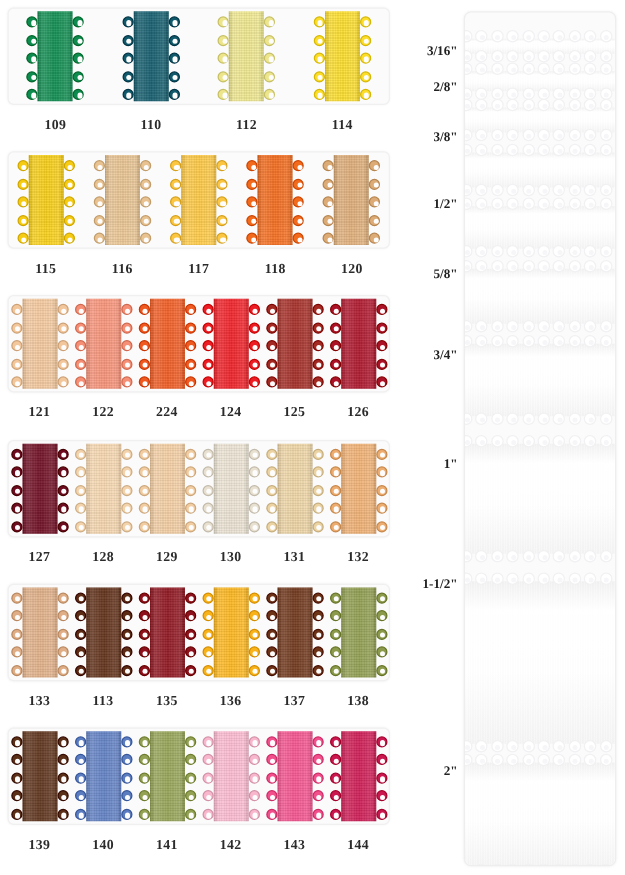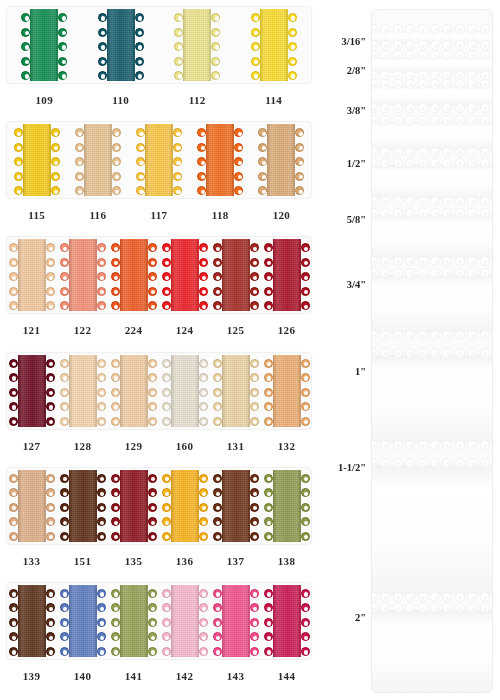--- a/index.html
+++ b/index.html
@@ -553,21 +553,21 @@
                 <div class="pom" style="top: 62px; left: 1px; background: rgb(232, 224, 208); border: 1px solid rgb(194, 186, 170);"></div>
               </div>
               <div class="poms right">
                 <div class="pom" style="top: 4px; left: 2px; background: rgb(232, 224, 208); border: 1px solid rgb(194, 186, 170);"></div>
                 <div class="pom" style="top: 18.5px; left: 2px; background: rgb(232, 224, 208); border: 1px solid rgb(194, 186, 170);"></div>
                 <div class="pom" style="top: 33px; left: 2px; background: rgb(232, 224, 208); border: 1px solid rgb(194, 186, 170);"></div>
                 <div class="pom" style="top: 47.5px; left: 2px; background: rgb(232, 224, 208); border: 1px solid rgb(194, 186, 170);"></div>
                 <div class="pom" style="top: 62px; left: 2px; background: rgb(232, 224, 208); border: 1px solid rgb(194, 186, 170);"></div>
               </div>
             </div>
-            <div class="swatch-label">160</div>
+            <div class="swatch-label">130</div>
           </div>
           <div class="swatch-cell">
             <div class="ribbon" style="background-color: rgb(236, 211, 163);">
               <div class="weave"></div>
               <div class="poms left">
                 <div class="pom" style="top: 4px; left: 1px; background: rgb(236, 211, 163); border: 1px solid rgb(198, 173, 125);"></div>
                 <div class="pom" style="top: 18.5px; left: 1px; background: rgb(236, 211, 163); border: 1px solid rgb(198, 173, 125);"></div>
                 <div class="pom" style="top: 33px; left: 1px; background: rgb(236, 211, 163); border: 1px solid rgb(198, 173, 125);"></div>
                 <div class="pom" style="top: 47.5px; left: 1px; background: rgb(236, 211, 163); border: 1px solid rgb(198, 173, 125);"></div>
                 <div class="pom" style="top: 62px; left: 1px; background: rgb(236, 211, 163); border: 1px solid rgb(198, 173, 125);"></div>
@@ -638,21 +638,21 @@
                 <div class="pom" style="top: 62px; left: 1px; background: rgb(92, 43, 19); border: 1px solid rgb(54, 5, 0);"></div>
               </div>
               <div class="poms right">
                 <div class="pom" style="top: 4px; left: 2px; background: rgb(92, 43, 19); border: 1px solid rgb(54, 5, 0);"></div>
                 <div class="pom" style="top: 18.5px; left: 2px; background: rgb(92, 43, 19); border: 1px solid rgb(54, 5, 0);"></div>
                 <div class="pom" style="top: 33px; left: 2px; background: rgb(92, 43, 19); border: 1px solid rgb(54, 5, 0);"></div>
                 <div class="pom" style="top: 47.5px; left: 2px; background: rgb(92, 43, 19); border: 1px solid rgb(54, 5, 0);"></div>
                 <div class="pom" style="top: 62px; left: 2px; background: rgb(92, 43, 19); border: 1px solid rgb(54, 5, 0);"></div>
               </div>
             </div>
-            <div class="swatch-label">151</div>
+            <div class="swatch-label">113</div>
           </div>
           <div class="swatch-cell">
             <div class="ribbon" style="background-color: rgb(141, 18, 29);">
               <div class="weave"></div>
               <div class="poms left">
                 <div class="pom" style="top: 4px; left: 1px; background: rgb(141, 18, 29); border: 1px solid rgb(103, 0, 0);"></div>
                 <div class="pom" style="top: 18.5px; left: 1px; background: rgb(141, 18, 29); border: 1px solid rgb(103, 0, 0);"></div>
                 <div class="pom" style="top: 33px; left: 1px; background: rgb(141, 18, 29); border: 1px solid rgb(103, 0, 0);"></div>
                 <div class="pom" style="top: 47.5px; left: 1px; background: rgb(141, 18, 29); border: 1px solid rgb(103, 0, 0);"></div>
                 <div class="pom" style="top: 62px; left: 1px; background: rgb(141, 18, 29); border: 1px solid rgb(103, 0, 0);"></div>

